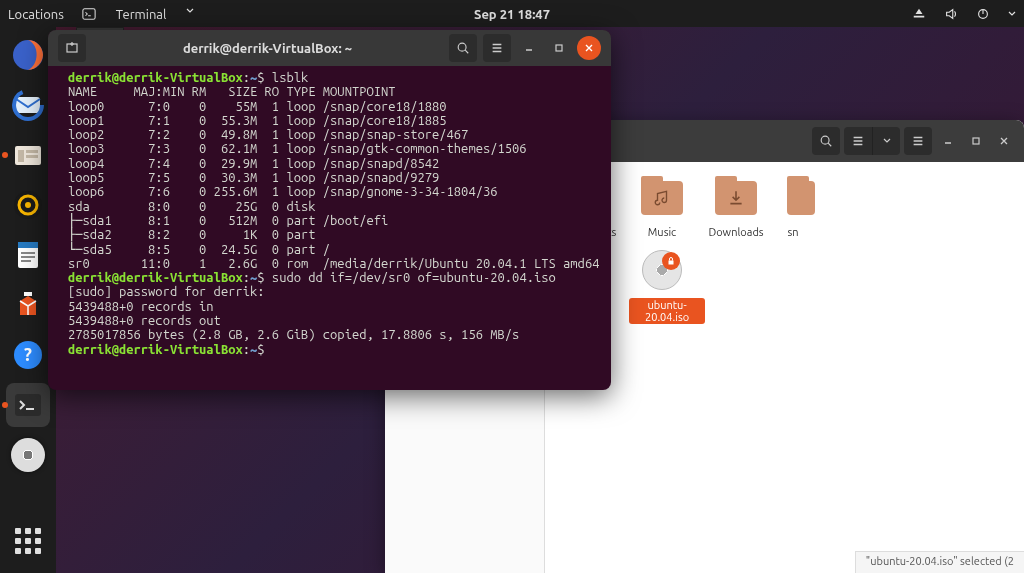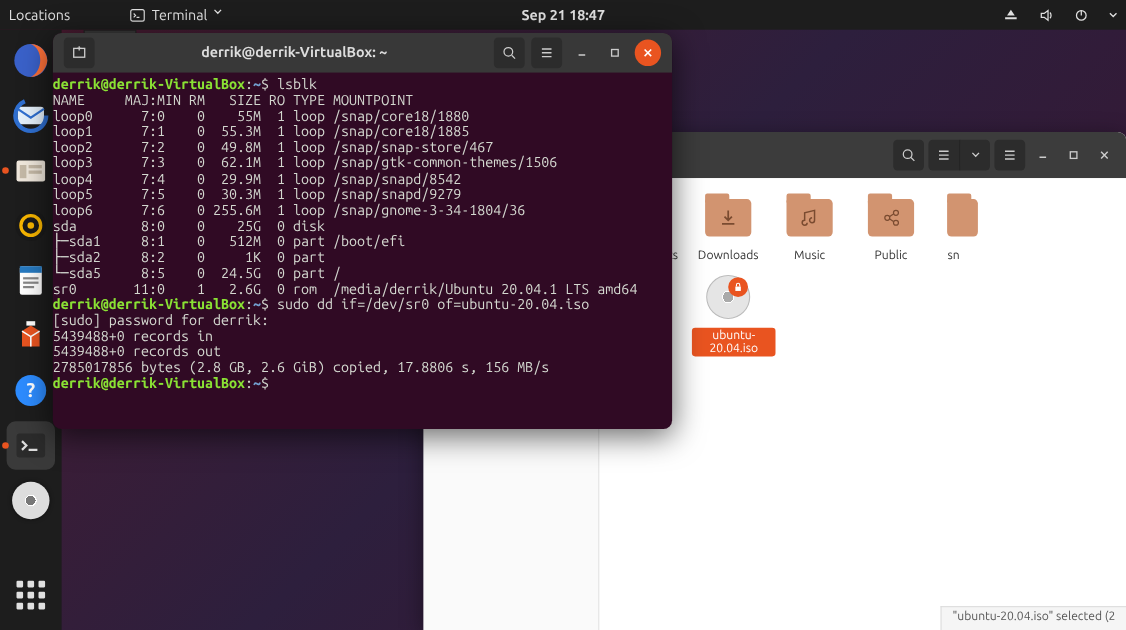--- a/index.html
+++ b/index.html
@@ -16,21 +16,21 @@
       height: 27px;
       background: #1d1d1d;
       color: #e0e0e0;
       display: flex;
       align-items: center;
       justify-content: space-between;
       font-size: 13px;
       padding: 0 8px;
     }
     .topbar-left, .topbar-right {display: flex; align-items: center; gap: 18px;}
-    .topbar-app {display: flex; gap: 6px; margin-left: 36px;}
+    .topbar-app {display: flex; gap: 20px;}
     .topbar-center {position: absolute; left: 50%; transform: translateX(-50%); font-weight: bold;}
     .topbar svg {fill: #e0e0e0;}
     
     .dock {
       position: absolute;
       left: 0;
       top: 27px;
       bottom: 0;
       width: 56px;
       background: #1d1d1d;
@@ -217,21 +217,21 @@
     .term-header{
       height:36px;background:#383838;display:flex;align-items:center;padding:0 10px;gap:6px;color:#ddd;font-size:13px;
     }
     .term-header .title{flex:1;text-align:center;font-weight:bold;}
     .wbtn{
       width:24px;height:24px;border-radius:50%;display:flex;align-items:center;justify-content:center;
     }
     .wbtn.close{background:#e95420;}
     .wbtn.square{border-radius:4px;background:#2c2c2c;width:28px;height:28px;}
     .term-body{
-      padding:4px 0;
+      padding:4px 20px;
       font-family:'Ubuntu Mono','DejaVu Sans Mono',monospace;
       font-size:13px;
       line-height:1.1;
       color:#d3d7cf;
       white-space:pre;
     }
     .prompt-usr{color:#8ae234;font-weight:bold;}
     .prompt-path{color:#729fcf;font-weight:bold;}
     .prompt-sep{color:#d3d7cf;}
   </style>
@@ -452,48 +452,35 @@
                 <path d="M6 5h4M6 8h4M6 11h4" stroke="#7a4b30"></path>
               </svg>
             </div>
           </div>
         <div class="file-label">Documents</div>
       </div>
       <div class="file-item">
         <div class="file-icon">
             <div class="folder">
               <svg class="inner" width="18" height="18" viewBox="0 0 16 16">
+                <path d="M6 12a2 2 0 1 1-2-2V4l8-2v8a2 2 0 1 1-2-2" fill="none" stroke="#7a4b30" stroke-width="1.2"></path>
+              </svg>
+            </div>
+          </div>
+        <div class="file-label">Music</div>
+      </div>
+      <div class="file-item">
+        <div class="file-icon">
+            <div class="folder">
+              <svg class="inner" width="18" height="18" viewBox="0 0 16 16">
                 <path d="M8 2v8m-3-3l3 3 3-3M3 13h10" stroke="#7a4b30" stroke-width="1.4" fill="none"></path>
               </svg>
             </div>
           </div>
         <div class="file-label">Downloads</div>
-      </div>
-      <div class="file-item">
-        <div class="file-icon">
-            <div class="folder">
-              <svg class="inner" width="18" height="18" viewBox="0 0 16 16">
-                <path d="M6 12a2 2 0 1 1-2-2V4l8-2v8a2 2 0 1 1-2-2" fill="none" stroke="#7a4b30" stroke-width="1.2"></path>
-              </svg>
-            </div>
-          </div>
-        <div class="file-label">Music</div>
-      </div>
-      <div class="file-item">
-        <div class="file-icon">
-            <div class="folder">
-              <svg class="inner" width="18" height="18" viewBox="0 0 16 16">
-                <circle cx="5" cy="8" r="2" fill="none" stroke="#7a4b30"></circle>
-                <circle cx="12" cy="4" r="2" fill="none" stroke="#7a4b30"></circle>
-                <circle cx="12" cy="12" r="2" fill="none" stroke="#7a4b30"></circle>
-                <path d="M7 7l3-2M7 9l3 2" stroke="#7a4b30"></path>
-              </svg>
-            </div>
-          </div>
-        <div class="file-label">Public</div>
       </div>
       <div class="file-item" style="width:32px">
         <div class="file-icon">
             <div class="folder" style="width:28px"></div>
           </div>
         <div class="file-label">sn</div>
       </div>
 
       <div style="width:100%;height:0"></div>
       <div class="file-item">

